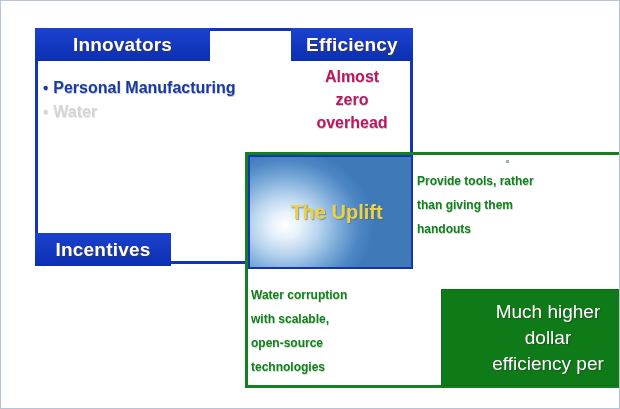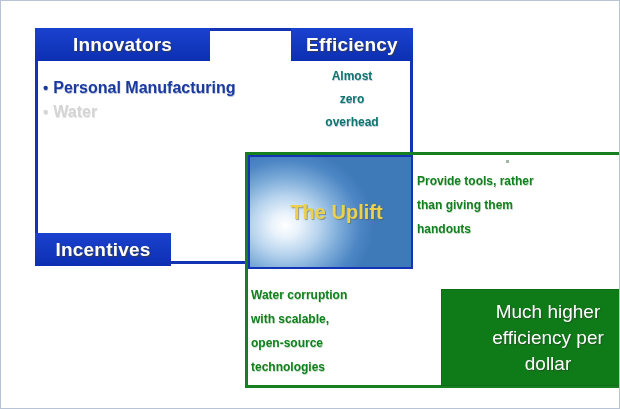--- a/index.html
+++ b/index.html
@@ -98,22 +98,22 @@
     text-shadow: 0.5px 0.5px 0px rgba(220,220,220,0.8);
   }
 
   
   .efficiency-text {
     position: absolute;
     left: 278px;
     top: 64px;
     width: 122px;
     text-align: center;
-    color: #0f766e;
-    font-size: 12px;
+    color: #be185d;
+    font-size: 16px;
     font-weight: bold;
     line-height: 23px;
     text-shadow: 0.5px 0.5px 0px rgba(185,195,220,0.85);
   }
 
   
   .green-box {
     position: absolute;
     left: 232px;
     top: 151px;
@@ -261,19 +261,19 @@
     <div class="green-text green-bottom-left">
       <div>Water corruption</div>
       <div>with scalable,</div>
       <div>open-source</div>
       <div>technologies</div>
     </div>
 
     <div class="green-solid">
       <div class="green-solid-label">
         <div>Much higher</div>
+        <div>dollar</div>
         <div>efficiency per</div>
-        <div>dollar</div>
       </div>
     </div>
 
   </div>
 </div>
 
 </body></html>

